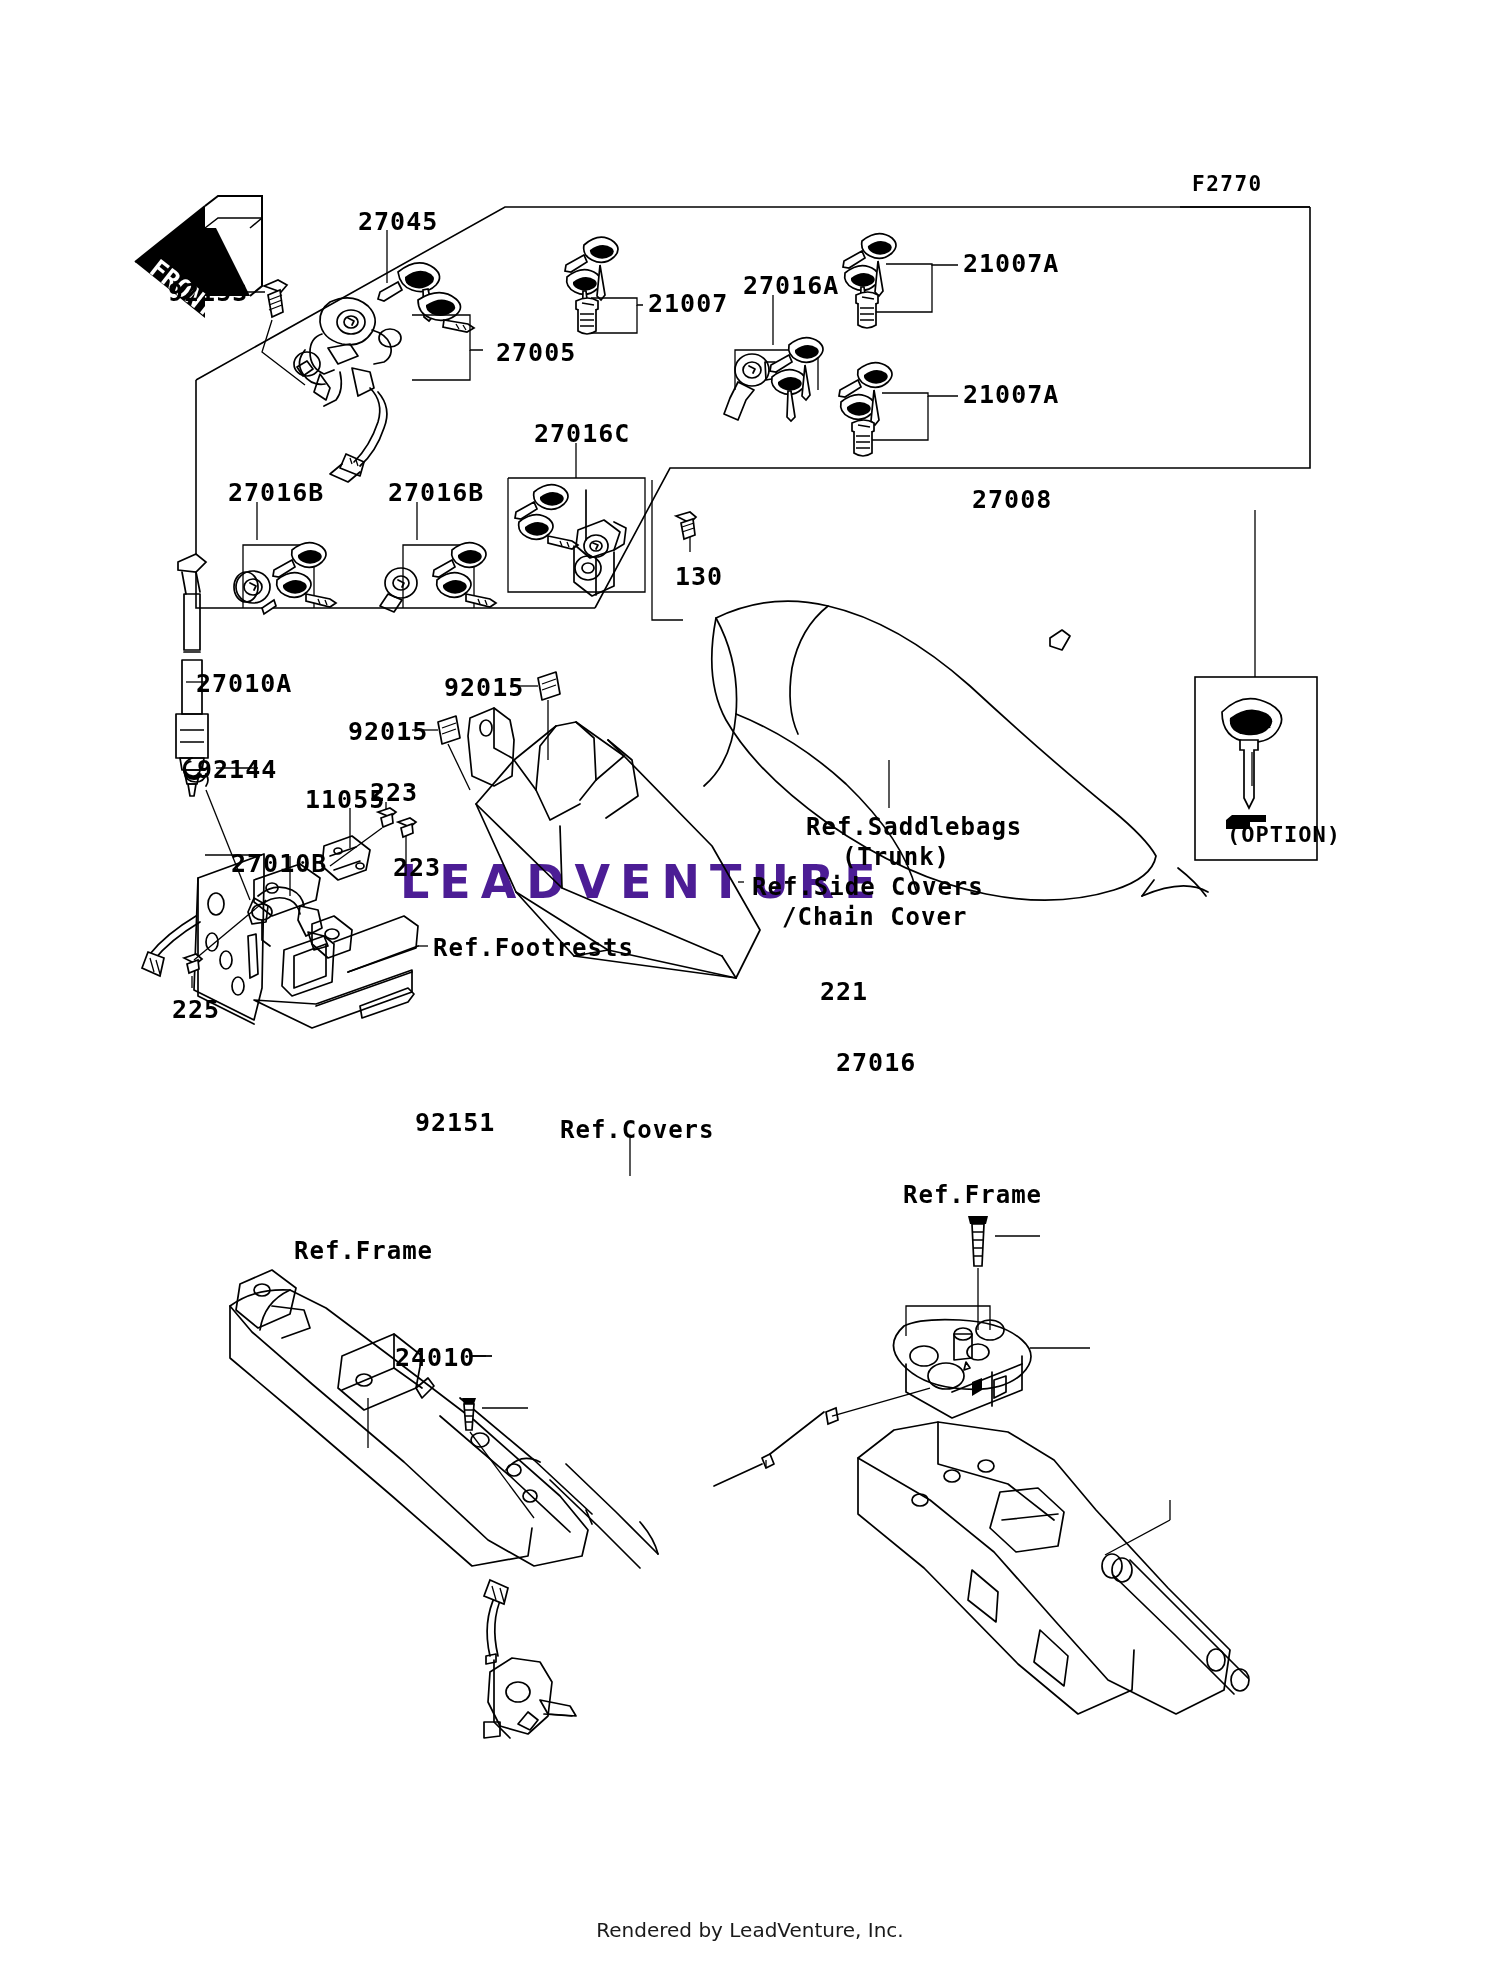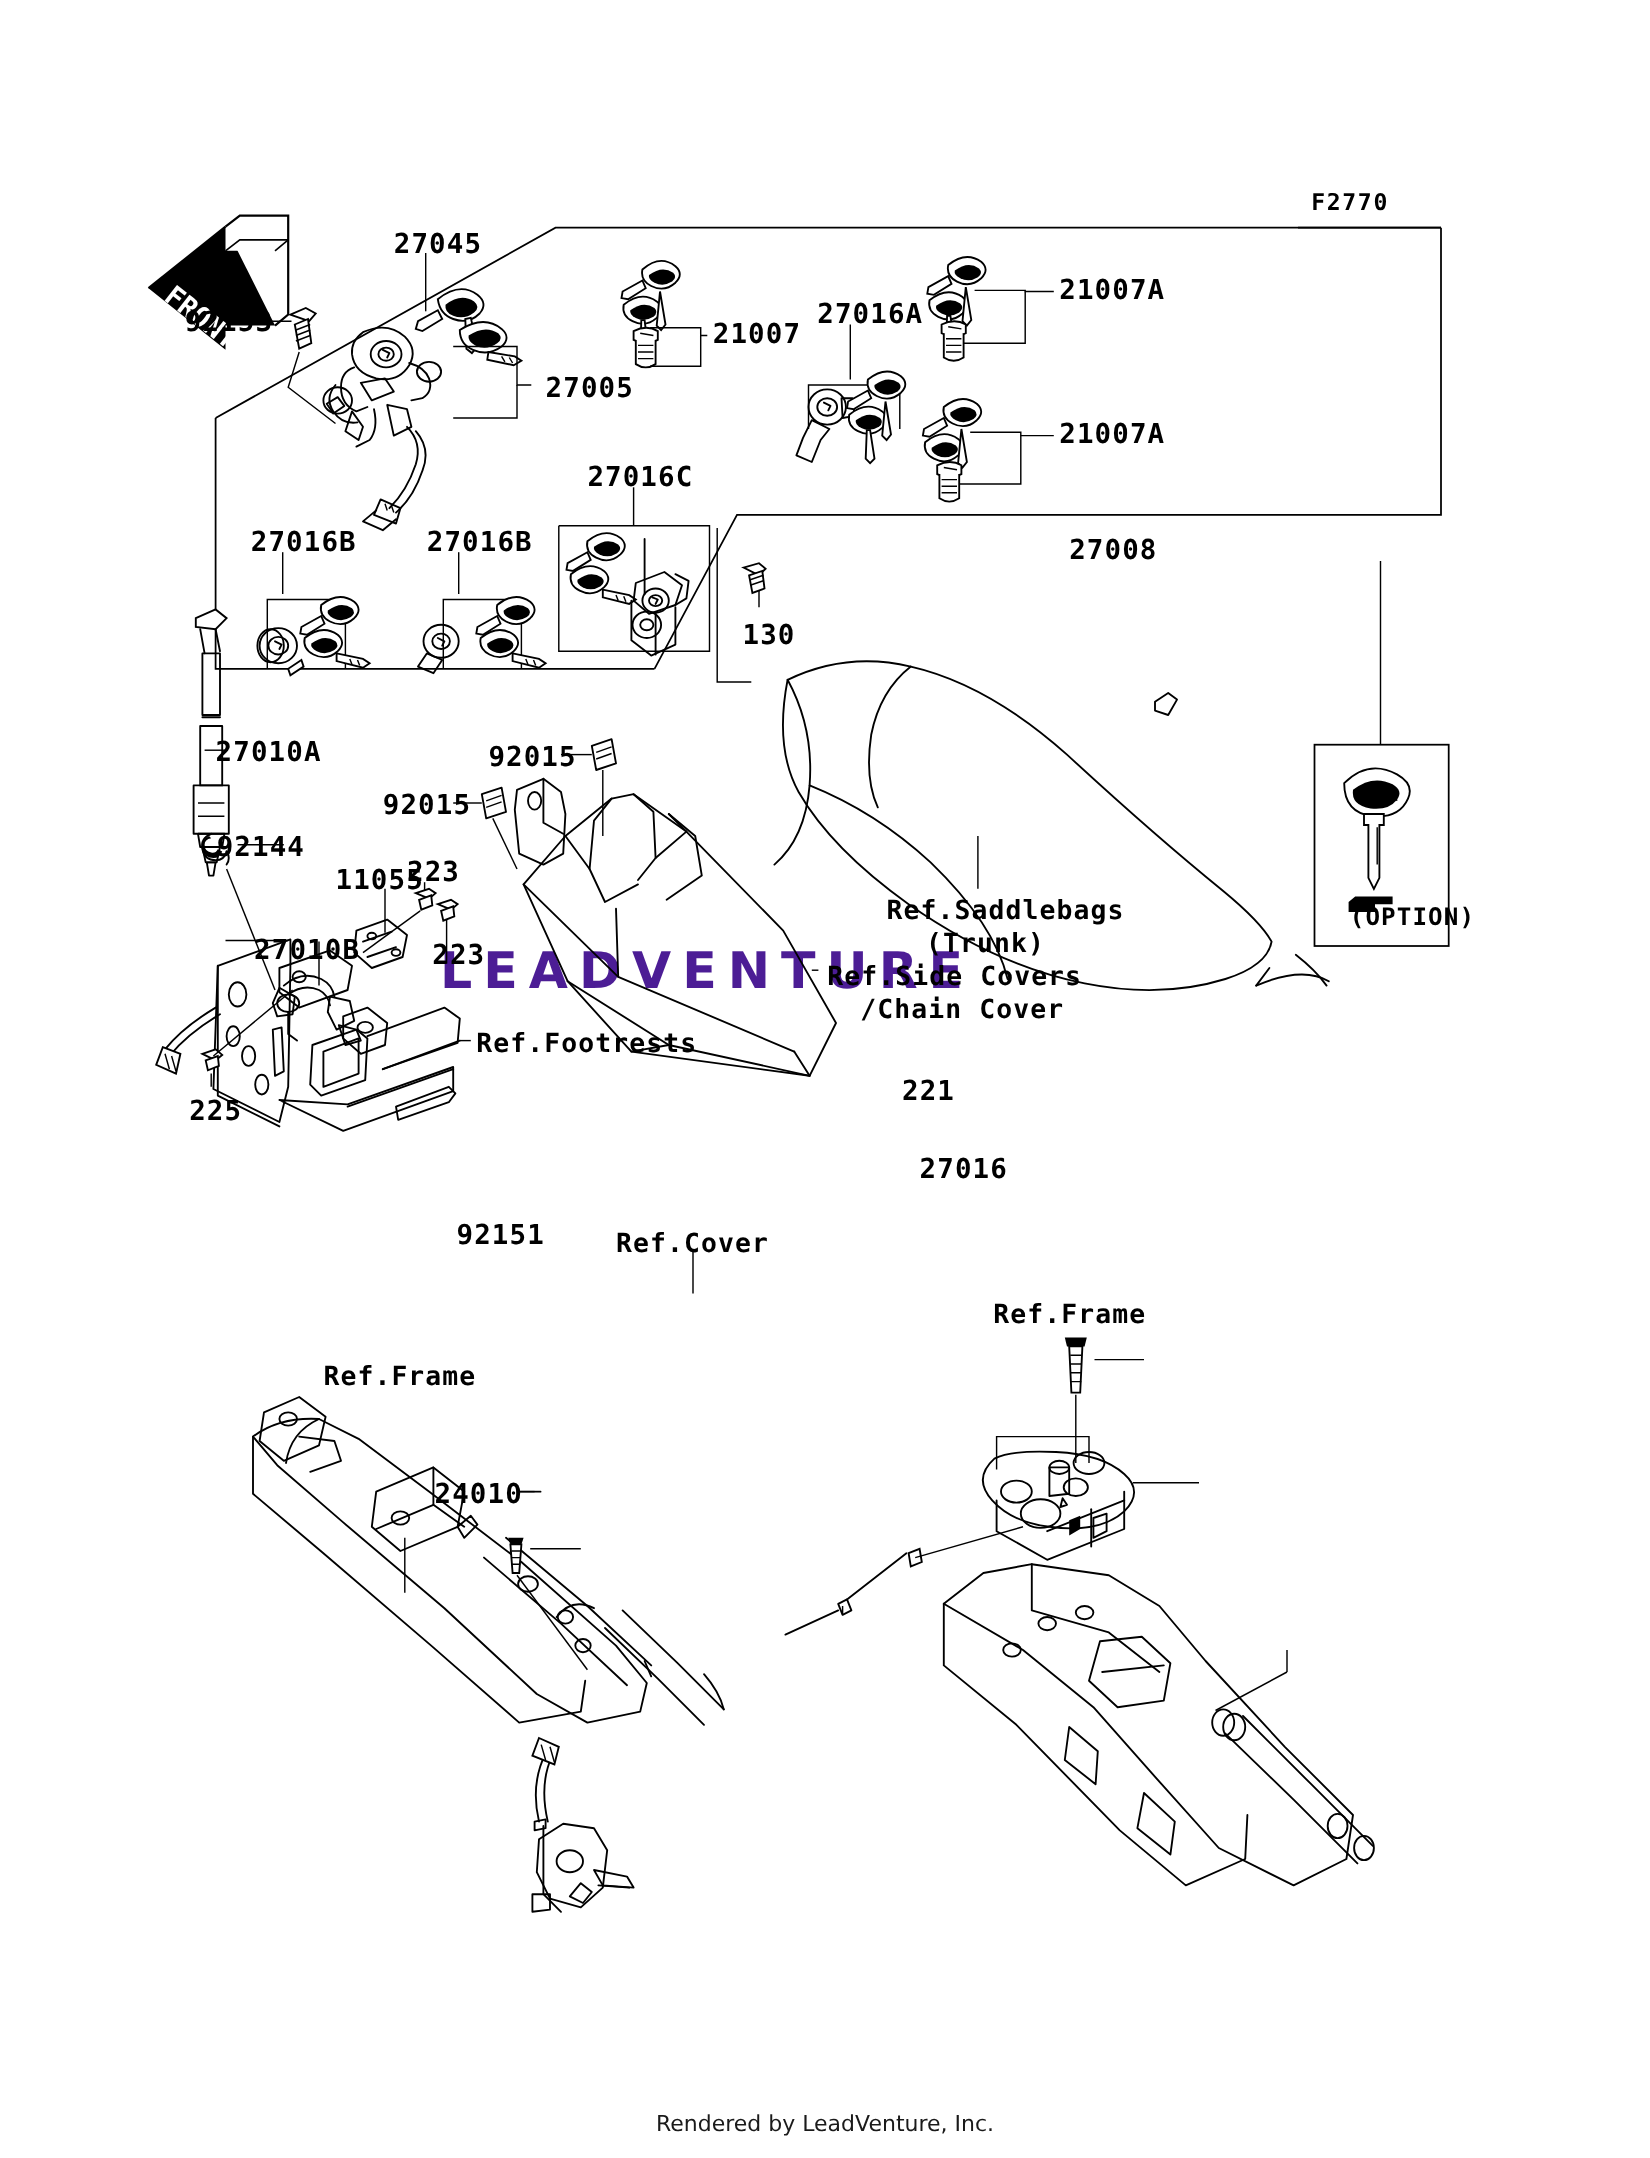--- a/index.html
+++ b/index.html
@@ -573,21 +573,21 @@
   <div class="lbl partno" style="left:395px; top:1344px;">24010</div>
 
   <div class="lbl refname center" style="left:806px; top:814px; width:180px;">Ref.Saddlebags</div>
   <div class="lbl refname center" style="left:806px; top:844px; width:180px;">(Trunk)</div>
 
   <div class="lbl refname" style="left:752px; top:874px;">Ref.Side Covers</div>
   <div class="lbl refname" style="left:782px; top:904px;">/Chain Cover</div>
 
   <div class="lbl refname" style="left:433px; top:935px;">Ref.Footrests</div>
 
-  <div class="lbl refname" style="left:560px; top:1117px;">Ref.Cover</div>
+  <div class="lbl refname" style="left:560px; top:1117px;">Ref.Covers</div>
 
   <div class="lbl refname" style="left:903px; top:1182px;">Ref.Frame</div>
 
   <div class="lbl refname" style="left:294px; top:1238px;">Ref.Frame</div>
 
   <div class="lbl option center" style="left:1195px; top:822px; width:122px;padding-left:28px;">(OPTION)</div>
 
   <div class="footer">Rendered by LeadVenture, Inc.</div>
 
 </div>

